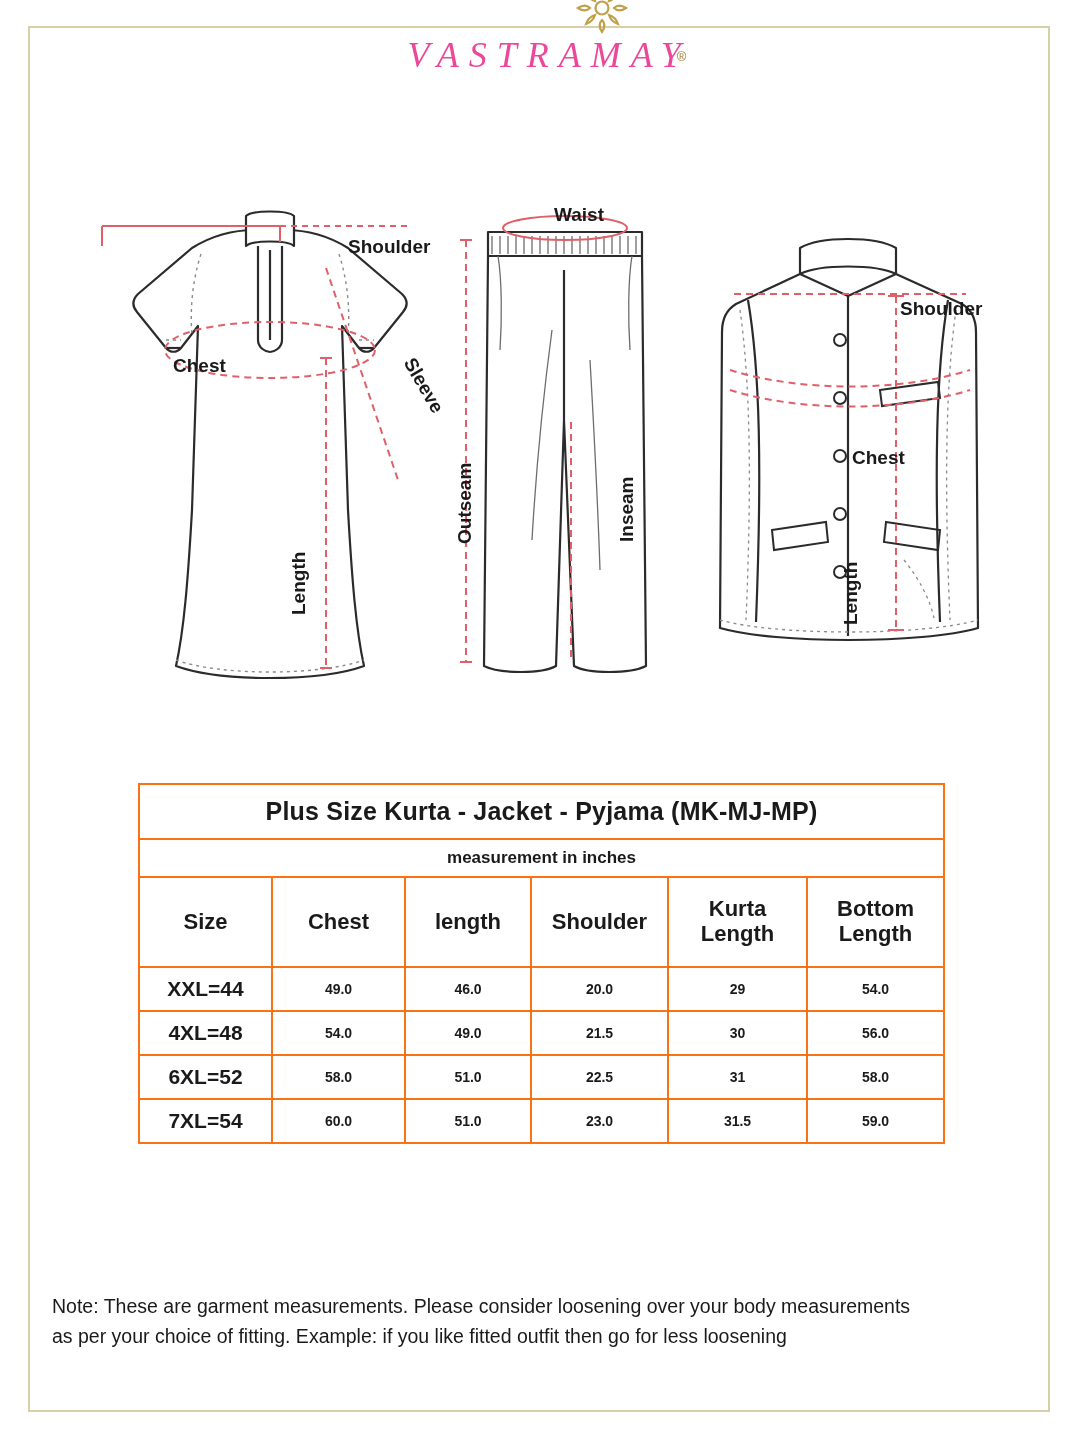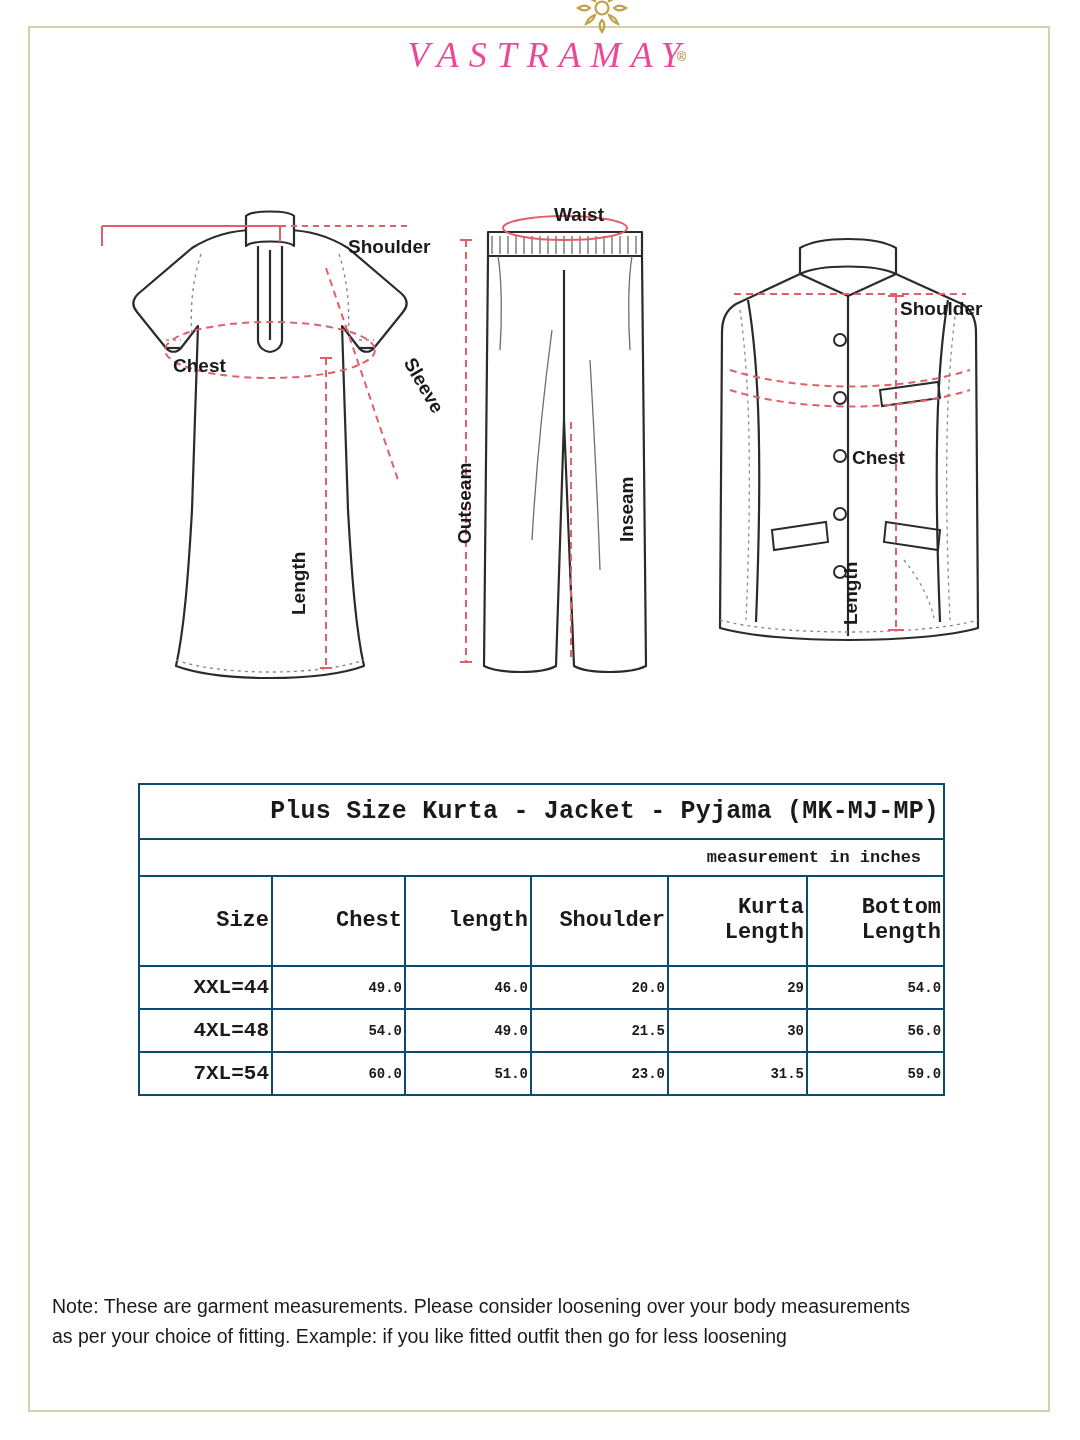--- a/index.html
+++ b/index.html
@@ -90,23 +90,23 @@
   
   .size-table {
     position: absolute;
     left: 138px;
     top: 783px;
     width: 805px;
     border-collapse: collapse;
     table-layout: fixed;
   }
   .size-table td, .size-table th {
-    border: 2px solid #0c4a6e;
-    text-align: right;
-    font-family: Liberation Mono, monospace;
+    border: 2px solid #f97316;
+    text-align: center;
+    font-family: Liberation Sans, sans-serif;
   }
   .tbl-title {
     font-size: 25px;
     font-weight: 700;
     padding: 12px 4px 12px 4px;
     letter-spacing: 0.2px;
   }
   .tbl-sub {
     font-size: 17px;
     font-weight: 700;
@@ -363,20 +363,28 @@
     </tr>
     <tr>
       <td class="data-cell size-cell">4XL=48</td>
       <td class="data-cell">54.0</td>
       <td class="data-cell">49.0</td>
       <td class="data-cell">21.5</td>
       <td class="data-cell">30</td>
       <td class="data-cell">56.0</td>
     </tr>
     <tr>
+      <td class="data-cell size-cell">6XL=52</td>
+      <td class="data-cell">58.0</td>
+      <td class="data-cell">51.0</td>
+      <td class="data-cell">22.5</td>
+      <td class="data-cell">31</td>
+      <td class="data-cell">58.0</td>
+    </tr>
+    <tr>
       <td class="data-cell size-cell">7XL=54</td>
       <td class="data-cell">60.0</td>
       <td class="data-cell">51.0</td>
       <td class="data-cell">23.0</td>
       <td class="data-cell">31.5</td>
       <td class="data-cell">59.0</td>
     </tr>
   </tbody>
 </table>
 

